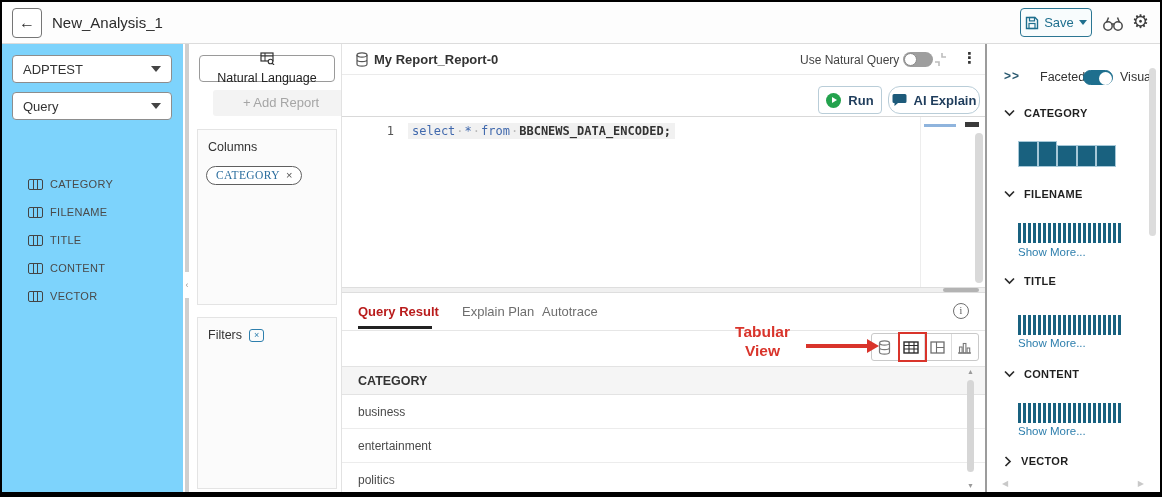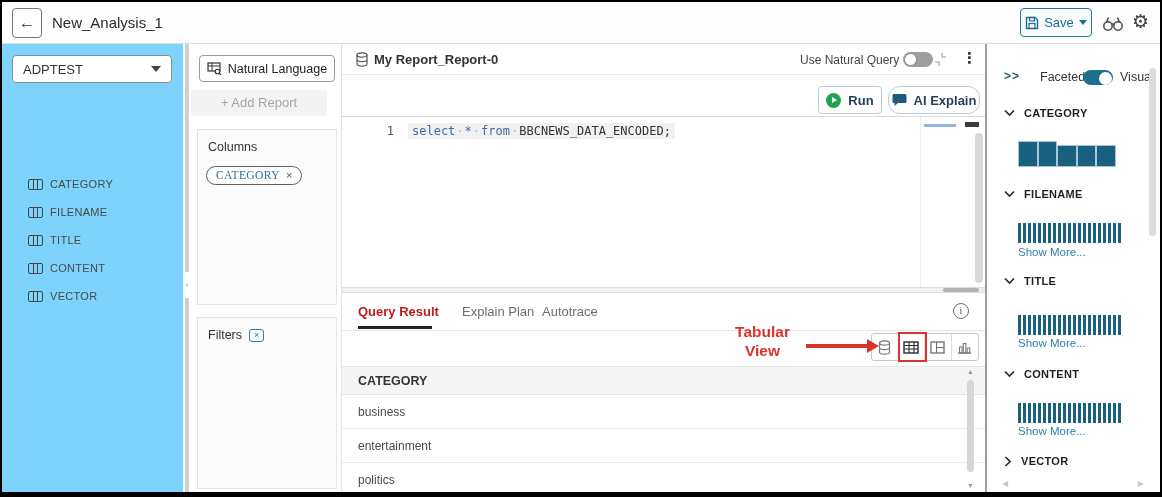--- a/index.html
+++ b/index.html
@@ -25,22 +25,22 @@
   .tbl-ic { width: 15px; height: 11px; border: 1.3px solid #444; border-radius: 2px; position: relative; flex: none; }
   .tbl-ic::before, .tbl-ic::after { content: ""; position: absolute; top: 0; bottom: 0; width: 1.2px; background: #444; }
   .tbl-ic::before { left: 4px; } .tbl-ic::after { left: 8px; }
 
   
   .v-split { position: absolute; left: 181px; top: 42px; width: 8px; height: 448px; background: #cfcfcf; border-left: 2px solid #fff; border-right: 2px solid #fff; }
   .v-split-notch { position: absolute; left: -2px; top: 228px; width: 8px; height: 26px; background: #fff; color: #9a9a9a; font-size: 9px; line-height: 26px; text-align: center; cursor: pointer; }
 
   
   .panel2 { position: absolute; left: 189px; top: 42px; width: 150px; height: 448px; background: #fff; }
-  .nl-btn { position: absolute; left: 8px; top: 11px; width: 136px; height: 27px; border: 1px solid #9a9a9a; border-radius: 4px; background: #fff; display: flex; align-items: center; justify-content: center; gap: 6px; font-size: 12.5px; color: #222; cursor: pointer; }
-  .add-report-btn { position: absolute; left: 0; top: 46px; width: 136px; height: 26px; border-radius: 3px; background: #f3f3f3; color: #a5a5a5; font-size: 13px; text-align: center; line-height: 26px; cursor: pointer; }
+  .nl-btn { position: absolute; left: 8px; top: 11px; width: 136px; height: 27px; border: 1px solid #9a9a9a; border-radius: 4px; background: #fff; display: flex; align-items: center; justify-content: center; gap: 6px; font-size: 12.5px; color: #222; cursor: pointer; flex-direction: column; }
+  .add-report-btn { position: absolute; left: 22px; top: 46px; width: 136px; height: 26px; border-radius: 3px; background: #f3f3f3; color: #a5a5a5; font-size: 13px; text-align: center; line-height: 26px; cursor: pointer; }
   .sub-box { position: absolute; left: 6px; width: 140px; background: #fbfbfb; border: 1px solid #e4e4e4; }
   .sub-box-title { font-size: 12.5px; color: #333; padding: 10px 0 0 10px; }
   .chip { display: inline-flex; align-items: center; gap: 6px; margin: 12px 0 0 8px; border: 1px solid #5f5f5f; border-radius: 11px; padding: 2px 9px 3px 9px; background: #fff; cursor: pointer; }
   .chip-label { font-family: "Liberation Serif", serif; font-size: 11.5px; color: #2a6d9e; letter-spacing: .4px; }
   .chip-x { font-size: 11px; color: #555; }
   .filters-head { display: flex; align-items: center; gap: 7px; padding: 10px 0 0 10px; }
   .filters-ic { width: 15px; height: 13px; border: 1.2px solid #2e7fad; border-radius: 3px; color: #2e7fad; font-size: 9px; line-height: 11px; text-align: center; cursor: pointer; }
 
   
   .main { position: absolute; left: 339px; top: 42px; width: 644px; height: 448px; border-left: 1px solid #e2e2e2; background: #fff; }
@@ -59,21 +59,21 @@
   .run-btn { left: 476px; width: 64px; }
   .aix-btn { left: 546px; width: 92px; border-radius: 12px; }
   .play-ic { width: 15px; height: 15px; border-radius: 50%; background: #23a24d; position: relative; flex: none; }
   .play-ic::after { content: ""; position: absolute; left: 6px; top: 4px; width: 0; height: 0; border-left: 5px solid #fff; border-top: 3.5px solid transparent; border-bottom: 3.5px solid transparent; }
 
   
   .editor { position: absolute; left: 0; top: 72px; width: 100%; height: 171px; border-top: 1px solid #d9d9d9; background: #fff; font-family: "DejaVu Sans Mono", monospace; }
   .lineno { position: absolute; left: 38px; top: 7px; width: 14px; text-align: right; font-size: 12px; color: #555; }
   .code-line { position: absolute; left: 66px; top: 6px; font-size: 12px; background: #f1f1f1; padding: 1px 4px; }
   .tok-kw { color: #4169ad; }
-  .tok-id { color: #333; font-weight: 400; }
+  .tok-id { color: #333; font-weight: 700; }
   .tok-ws { color: #b9b9b9; padding: 0 1px; }
   .minimap { position: absolute; left: 578px; top: 0; width: 44px; height: 171px; border-left: 1px solid #ededed; }
   .minimap-line { position: absolute; left: 3px; top: 7px; width: 32px; height: 3px; background: #8fb4dd; }
   .ed-hscroll { position: absolute; left: 623px; top: 5px; width: 14px; height: 5px; background: #3a3a3a; }
   .main-vscroll { position: absolute; right: 2px; top: 16px; width: 8px; height: 150px; background: #d9d9d9; border-radius: 5px; }
 
   
   .h-split { position: absolute; left: 0; top: 243px; width: 100%; height: 6px; background: #f0f0f0; border-top: 1px solid #dedede; border-bottom: 1px solid #dedede; }
   .h-split-pill { position: absolute; left: 601px; top: 0; width: 36px; height: 4px; background: #b3b3b3; border-radius: 3px; cursor: pointer; }
 
@@ -148,20 +148,24 @@
         </svg>
     </div>
     <div class="gear">⚙</div>
   </div>
 
   <div class="left-sb">
     <div class="select-box" style="top:11px">
       <span>ADPTEST</span>
       <span class="sel-caret"></span>
     </div>
+    <div class="select-box" style="top:48px">
+      <span>Query</span>
+      <span class="sel-caret"></span>
+    </div>
     <div class="col-list">
       <div class="col-item">
           <span class="tbl-ic"></span>
           <span>CATEGORY</span>
         </div>
       <div class="col-item">
           <span class="tbl-ic"></span>
           <span>FILENAME</span>
         </div>
       <div class="col-item">

